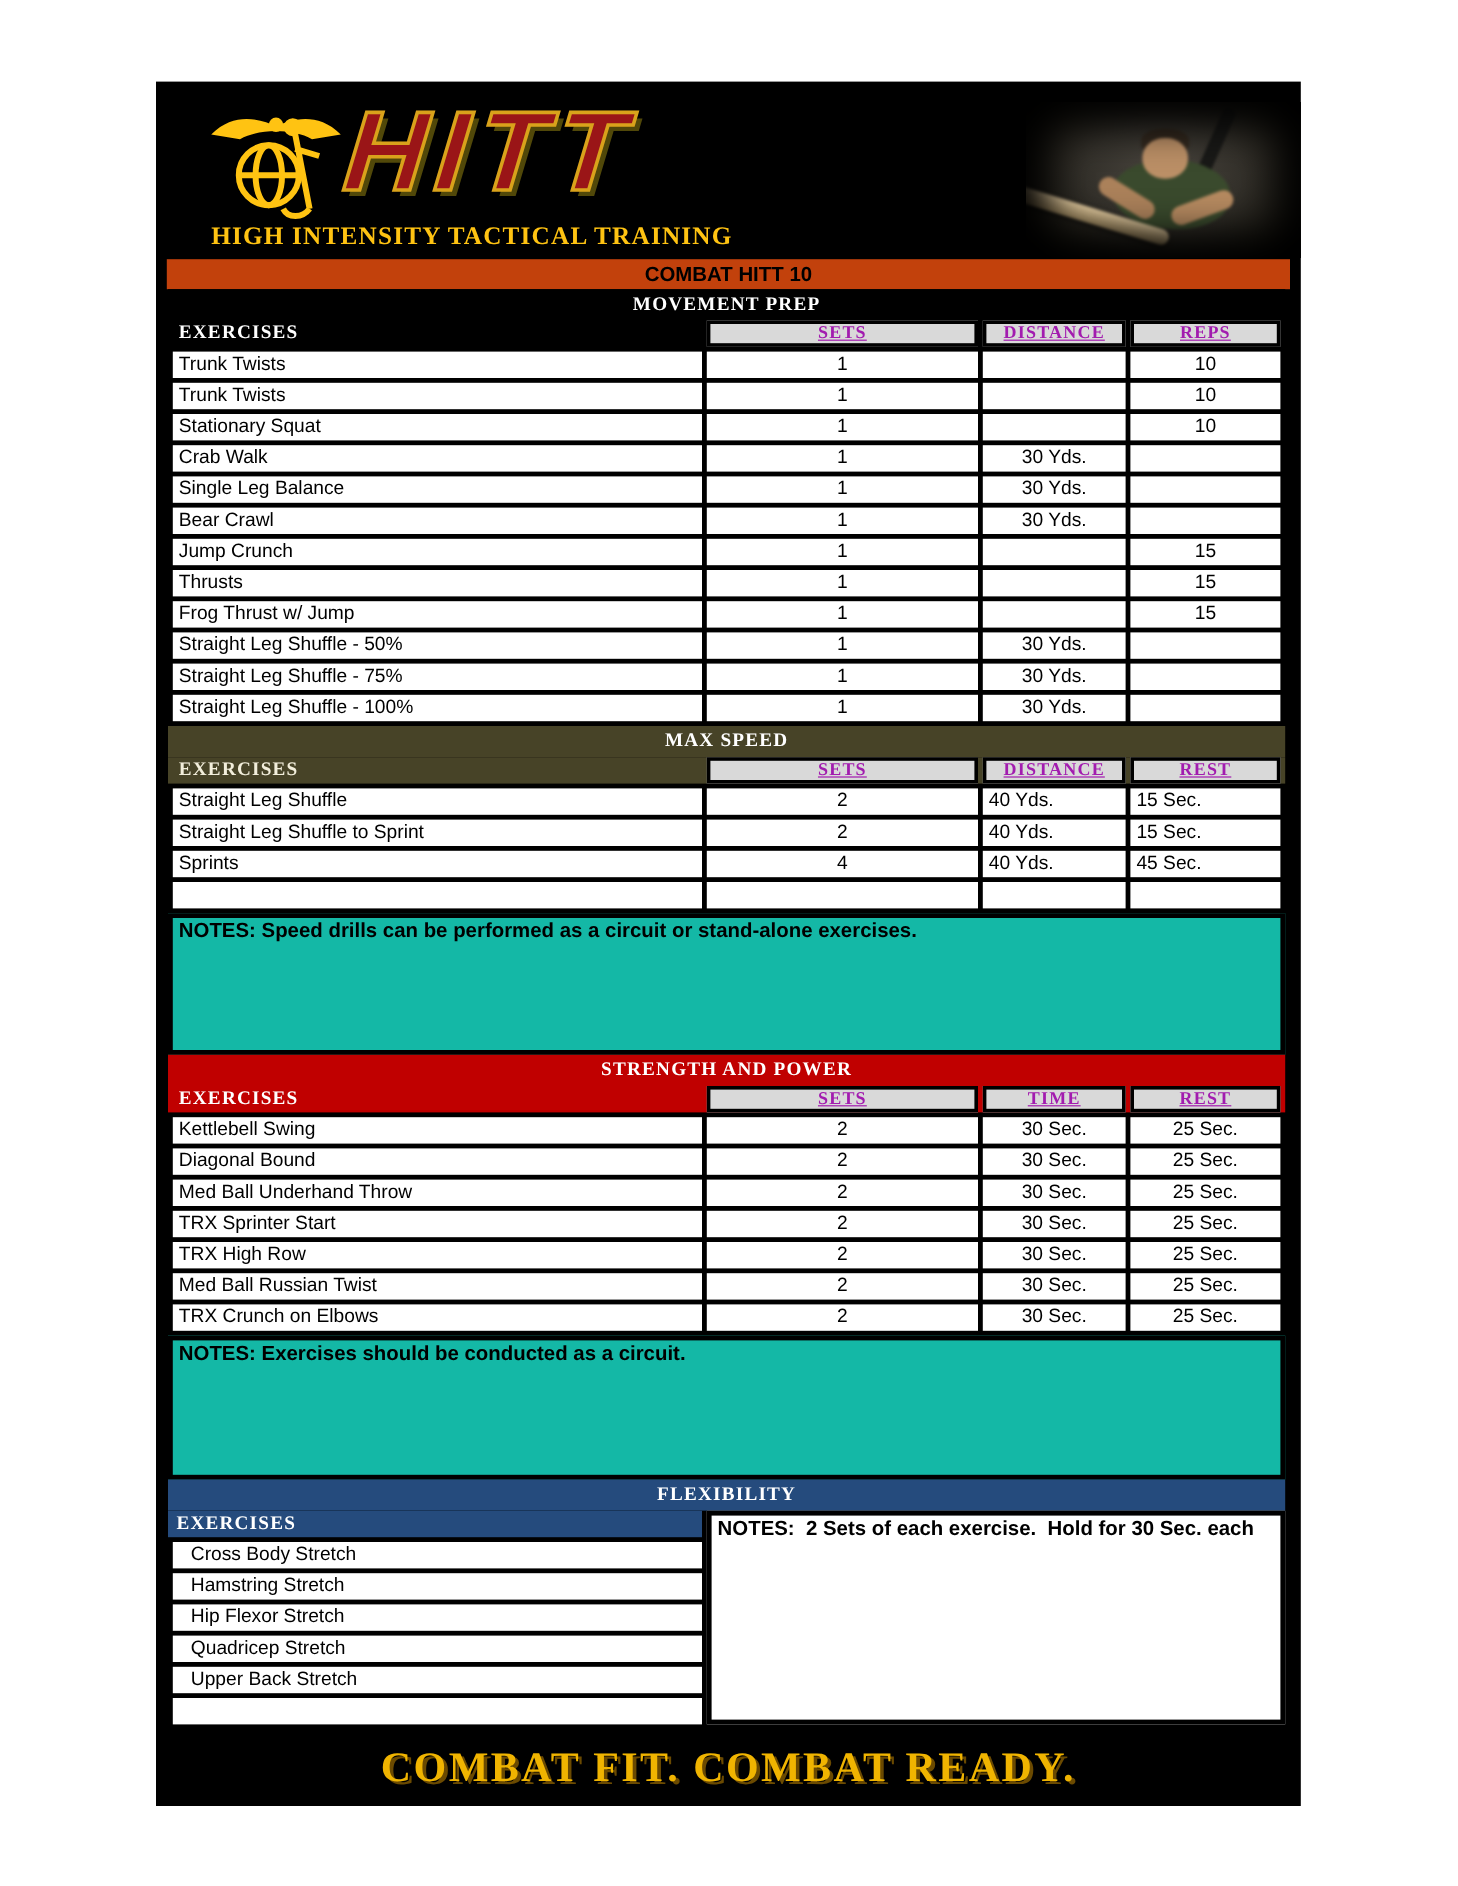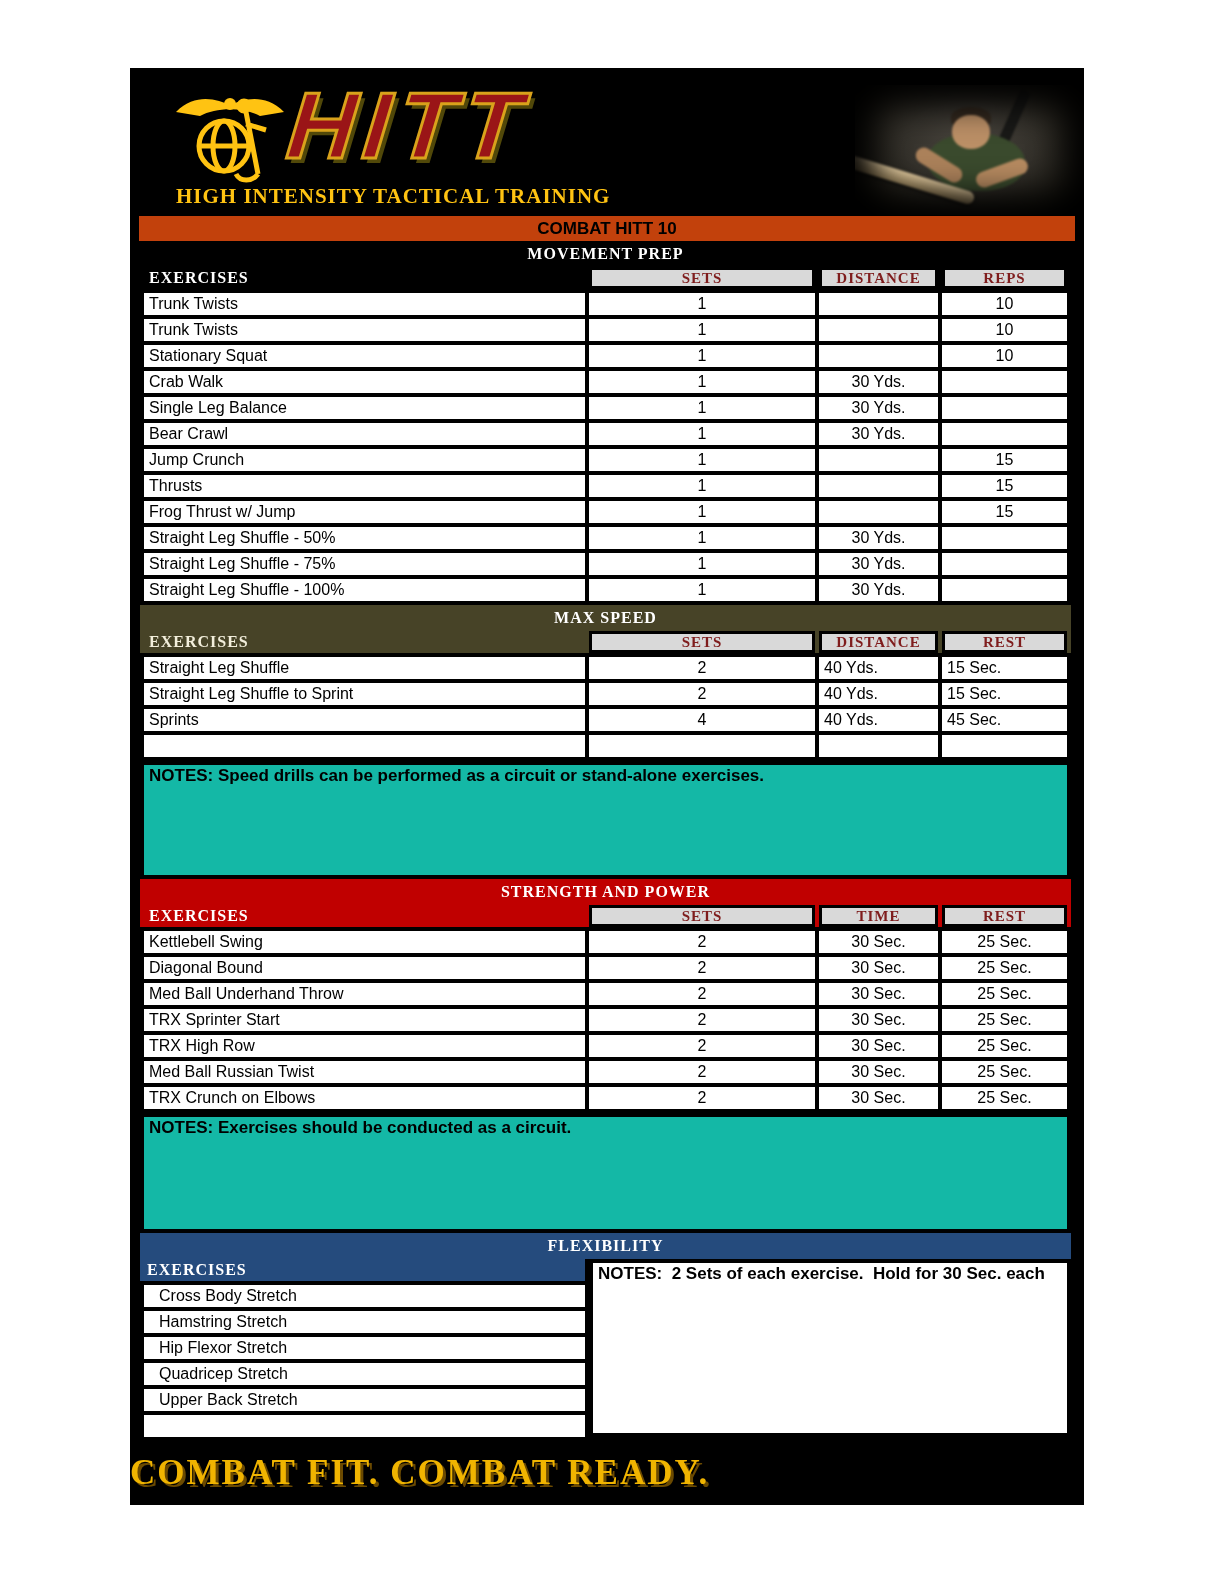--- a/index.html
+++ b/index.html
@@ -35,21 +35,21 @@
   .stencil{font-family:"Liberation Serif",serif;font-weight:bold;letter-spacing:1px;}
 
   
   .wtable{margin:0 13px 0 10px;background:#000;}
   .thead{display:flex;height:22px;margin-bottom:4px;}
   .trow{display:flex;height:22px;margin-bottom:4px;}
   .tcell,.hcell,.hlabel{box-sizing:border-box;display:flex;align-items:center;}
   .tcell{background:#fff;margin-left:4px;font-size:16px;color:#000;}
   .hlabel{margin-left:4px;color:#fff;font-size:16px;padding-left:3px;}
   .hcell{background:#d9d9d9;border:3px solid #000;margin-left:4px;justify-content:center;
-    font-size:15px;color:#7f1d1d;}
+    font-size:15px;color:#a21caf;text-decoration:underline;}
   .c0{width:441px;justify-content:flex-start;padding-left:5px;}
   .c1{width:226px;justify-content:center;padding-left:0;}
   .c2{width:119px;justify-content:center;padding-left:0;}
   .c3{width:125px;justify-content:center;padding-left:0;}
   .sec-mp .thead{background:#000;}
   .sec-ms .thead{background:#474327;}
   .sec-ms .hlabel{color:#f2eedb;}
   .sec-sp .thead{background:#c00000;}
   .sec-ms .trow .c2,.sec-ms .trow .c3{justify-content:flex-start;padding-left:5px;}
 
@@ -66,21 +66,21 @@
   .flexleft .frow{height:22px;margin-bottom:4px;margin-left:4px;background:#fff;display:flex;
     align-items:center;padding-left:15px;font-size:16px;box-sizing:border-box;}
   .flexnotes{flex:1;margin-left:4px;height:178px;box-sizing:border-box;background:#fff;
     border:4px solid #000;padding:1px 5px;font-weight:bold;font-size:17px;white-space:pre-wrap;}
   .bar-flex{background:#254b7d;}
   .bar-ms{background:#474327;}
   .bar-sp{background:#c00000;}
   .bar-mp{background:#000;}
 
   
-  .footer{height:64px;display:flex;align-items:center;justify-content:flex-start;}
+  .footer{height:64px;display:flex;align-items:center;justify-content:center;}
   .motto{font-family:"Liberation Serif",serif;font-weight:bold;font-size:35px;letter-spacing:2px;
     color:#f0b400;text-shadow:3px 3px 0 #6b4a00;}
 </style>
 </head>
 <body>
 
 <div class="sheet">
 
   <div class="hdr">
     <svg class="emblem" viewBox="0 0 112 96">

